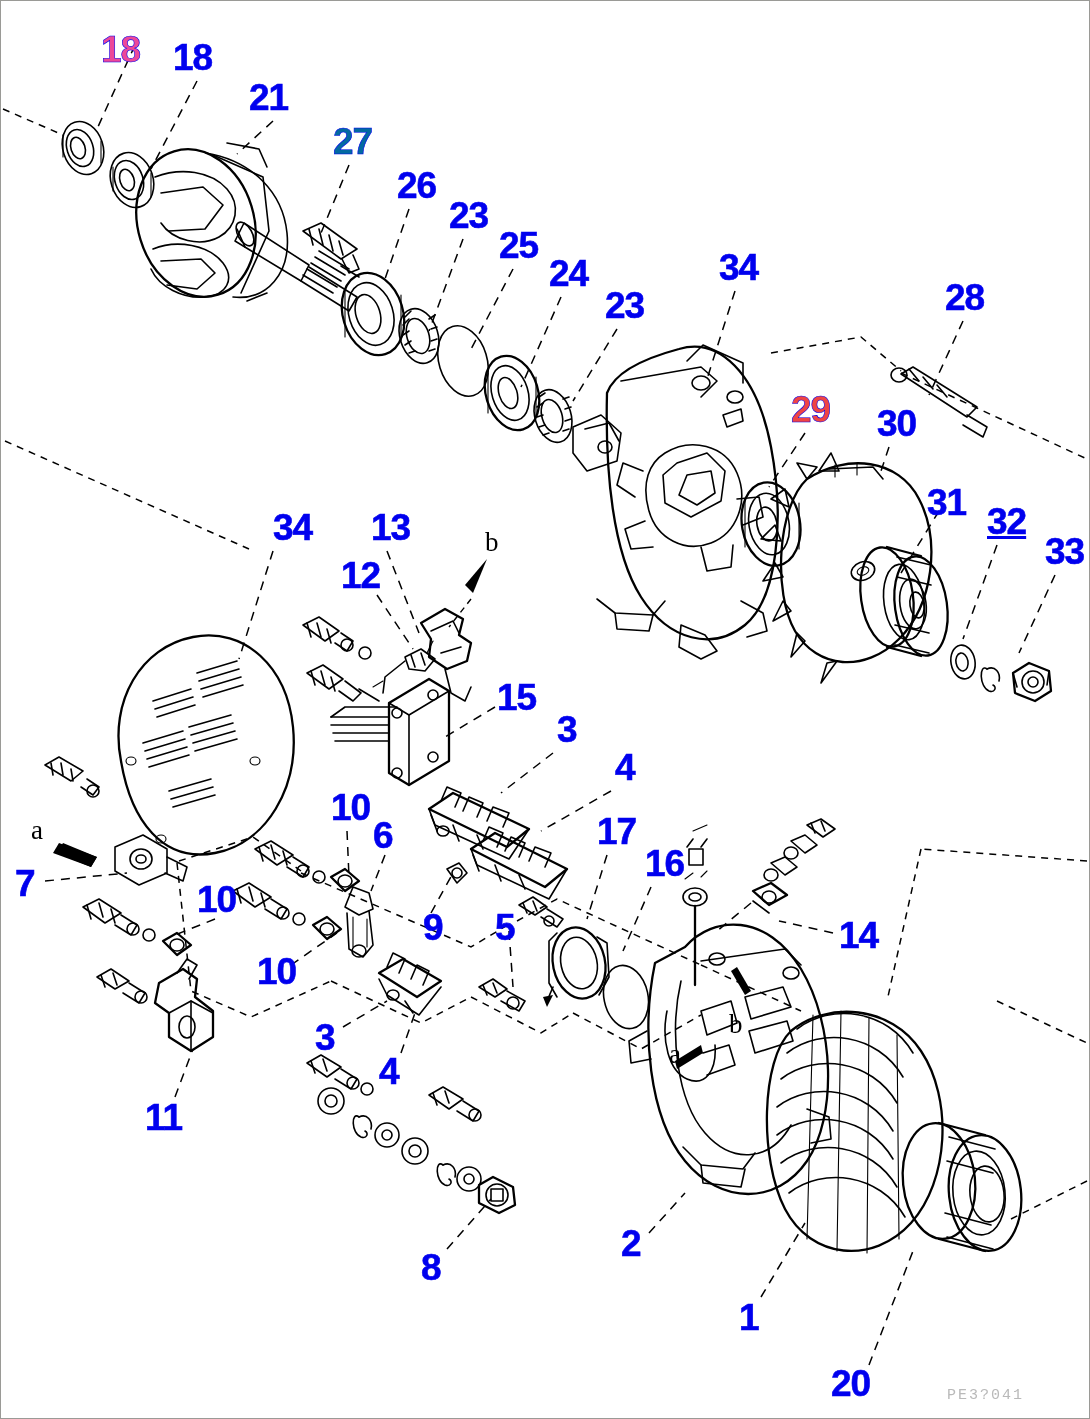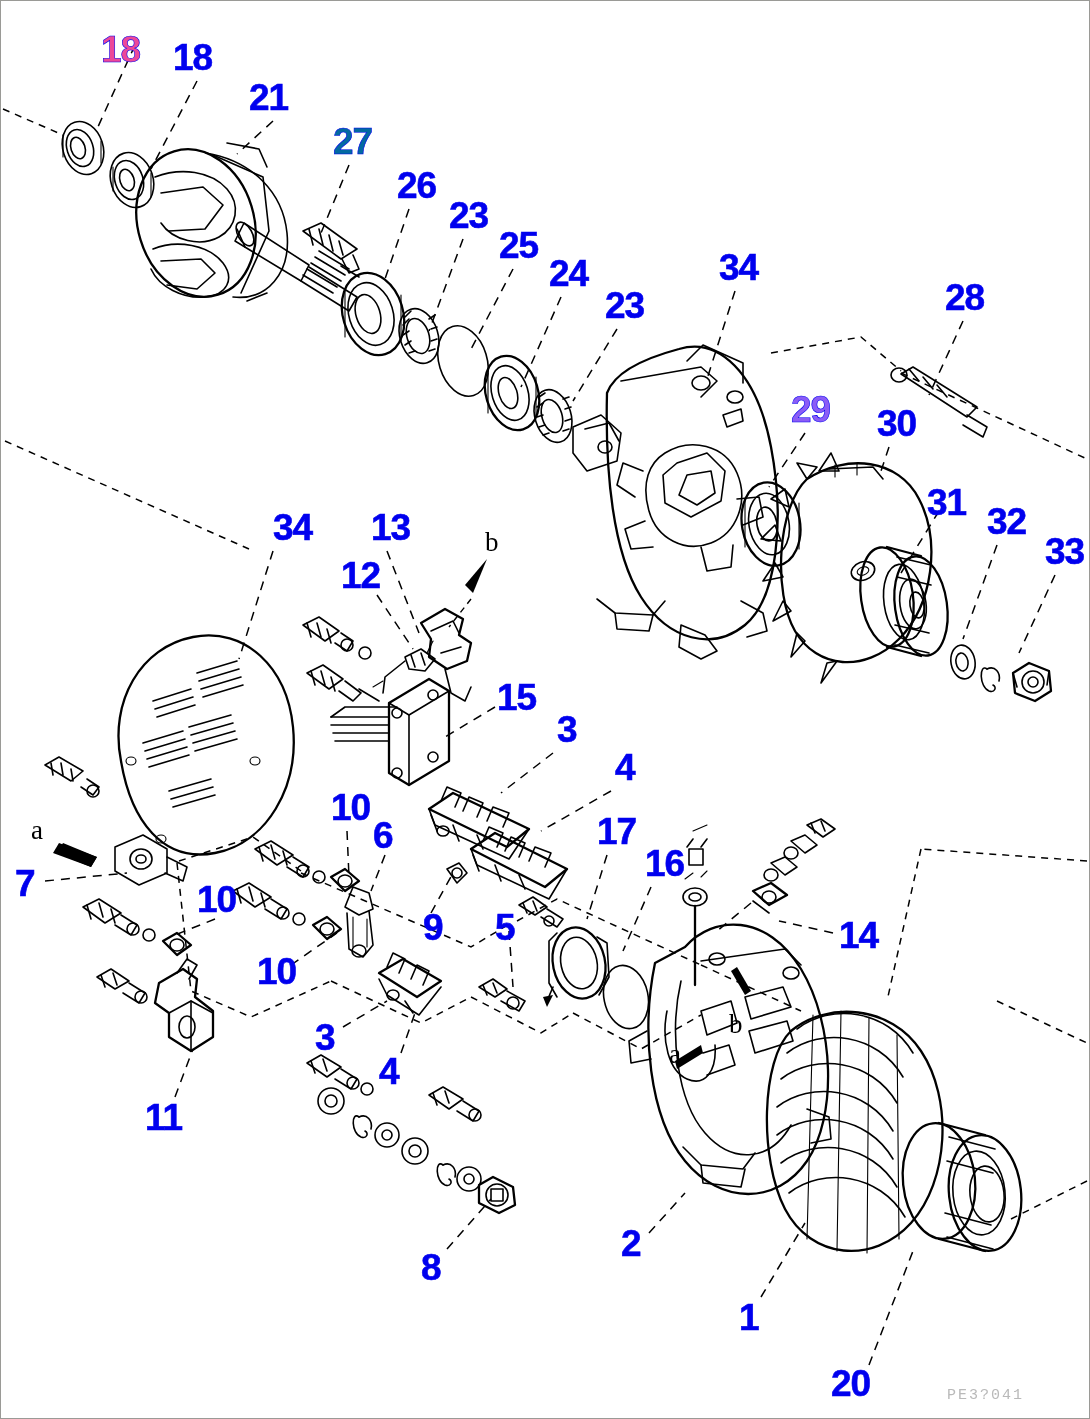--- a/index.html
+++ b/index.html
@@ -567,24 +567,24 @@
       <div class="callout" style="left: 172px; top: 38px; color: rgb(0, 0, 238);">18</div>
       <div class="callout" style="left: 248px; top: 78px; color: rgb(0, 0, 238);">21</div>
       <div class="callout" style="left: 332px; top: 122px; color: #0369a1; text-align: right;">27</div>
       <div class="callout" style="left: 396px; top: 166px; color: rgb(0, 0, 238);">26</div>
       <div class="callout" style="left: 448px; top: 196px; color: rgb(0, 0, 238);">23</div>
       <div class="callout" style="left: 498px; top: 226px; color: rgb(0, 0, 238);">25</div>
       <div class="callout" style="left: 548px; top: 254px; color: rgb(0, 0, 238);">24</div>
       <div class="callout" style="left: 604px; top: 286px; color: rgb(0, 0, 238);">23</div>
       <div class="callout" style="left: 718px; top: 248px; color: rgb(0, 0, 238);">34</div>
       <div class="callout" style="left: 944px; top: 278px; color: rgb(0, 0, 238);">28</div>
-      <div class="callout" style="left: 790px; top: 390px; color: #8b5cf6;">29</div>
+      <div class="callout" style="left: 790px; top: 390px; color: #ef4444;">29</div>
       <div class="callout" style="left: 876px; top: 404px; color: rgb(0, 0, 238);">30</div>
       <div class="callout" style="left: 926px; top: 468px; color: rgb(0, 0, 238); margin-top: 15px;">31</div>
-      <div class="callout" style="left: 986px; top: 502px; color: rgb(0, 0, 238);">32</div>
+      <div class="callout" style="left: 986px; top: 502px; color: rgb(0, 0, 238); text-decoration: underline;">32</div>
       <div class="callout" style="left: 1044px; top: 532px; color: rgb(0, 0, 238);">33</div>
       <div class="callout" style="left: 256px; top: 508px; color: rgb(0, 0, 238); margin-left: 16px;">34</div>
       <div class="callout" style="left: 370px; top: 508px; color: rgb(0, 0, 238);">13</div>
       <div class="callout" style="left: 340px; top: 556px; color: rgb(0, 0, 238);">12</div>
       <div class="callout" style="left: 496px; top: 678px; color: rgb(0, 0, 238);">15</div>
       <div class="callout" style="left: 330px; top: 788px; color: rgb(0, 0, 238);">10</div>
       <div class="callout" style="left: 372px; top: 816px; color: rgb(0, 0, 238);">6</div>
       <div class="callout" style="left: 556px; top: 710px; color: rgb(0, 0, 238);">3</div>
       <div class="callout" style="left: 614px; top: 748px; color: rgb(0, 0, 238);">4</div>
       <div class="callout" style="left: 596px; top: 812px; color: rgb(0, 0, 238);">17</div>

